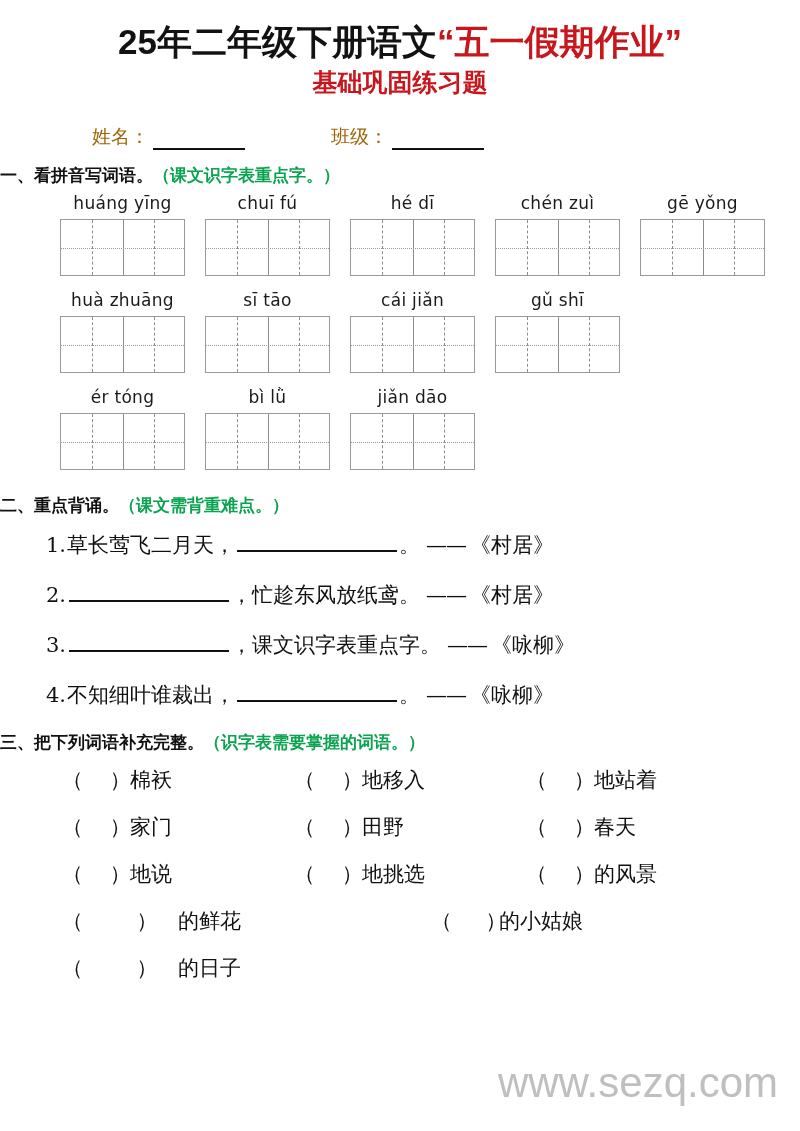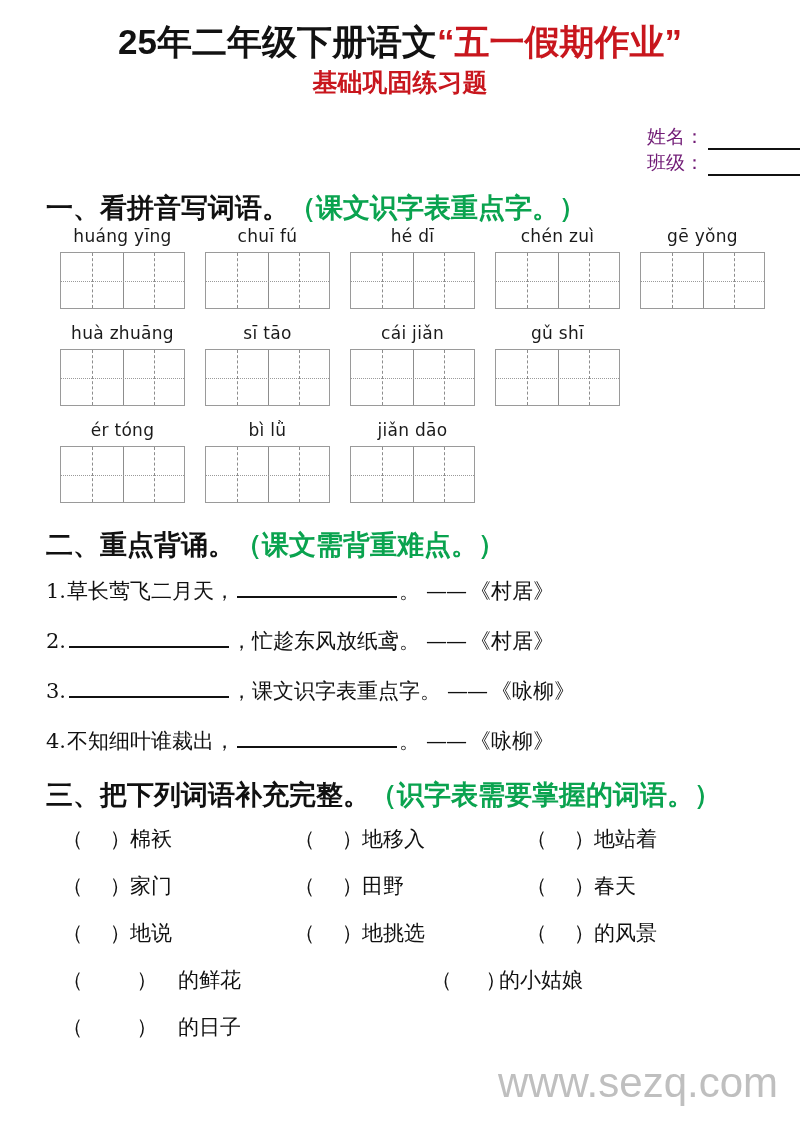--- a/index.html
+++ b/index.html
@@ -36,49 +36,47 @@
     font-weight: bold;
     color: #c8161d;
     line-height: 1.2;
   }
 
   
   .idrow {
     margin-top: 26px;
     padding-left: 92px;
     font-size: 19px;
-    color: #701a75;
+    color: #a16207;
     display: flex;
     align-items: flex-end;
-    flex-direction: column;
   }
   .idfield { display: flex; align-items: flex-end; }
   .idlabel { white-space: nowrap; }
   .idblank {
     display: inline-block;
     width: 92px;
     border-bottom: 2px solid #111;
     height: 16px;
     margin-left: 4px;
   }
   .gapA { width: 86px; }
   .gapB { width: 86px; }
 
   
   .sec-head {
-    font-size: 27px;
+    font-size: 17px;
     font-weight: bold;
     color: #111;
-    padding-left: 46px;
     white-space: nowrap;
   }
   .sec-note { color: #0aa34f; font-weight: bold; }
 
   
-  .py-block { margin-top: 0; }
+  .py-block { margin-top: 6px; }
   .py-row {
     display: flex;
     padding-left: 60px;
     margin-bottom: 14px;
   }
   .py-cell { width: 145px; }
   .py-text {
     font-family: "DejaVu Sans", "Liberation Sans", sans-serif;
     font-size: 17px;
     color: #1a1a1a;

